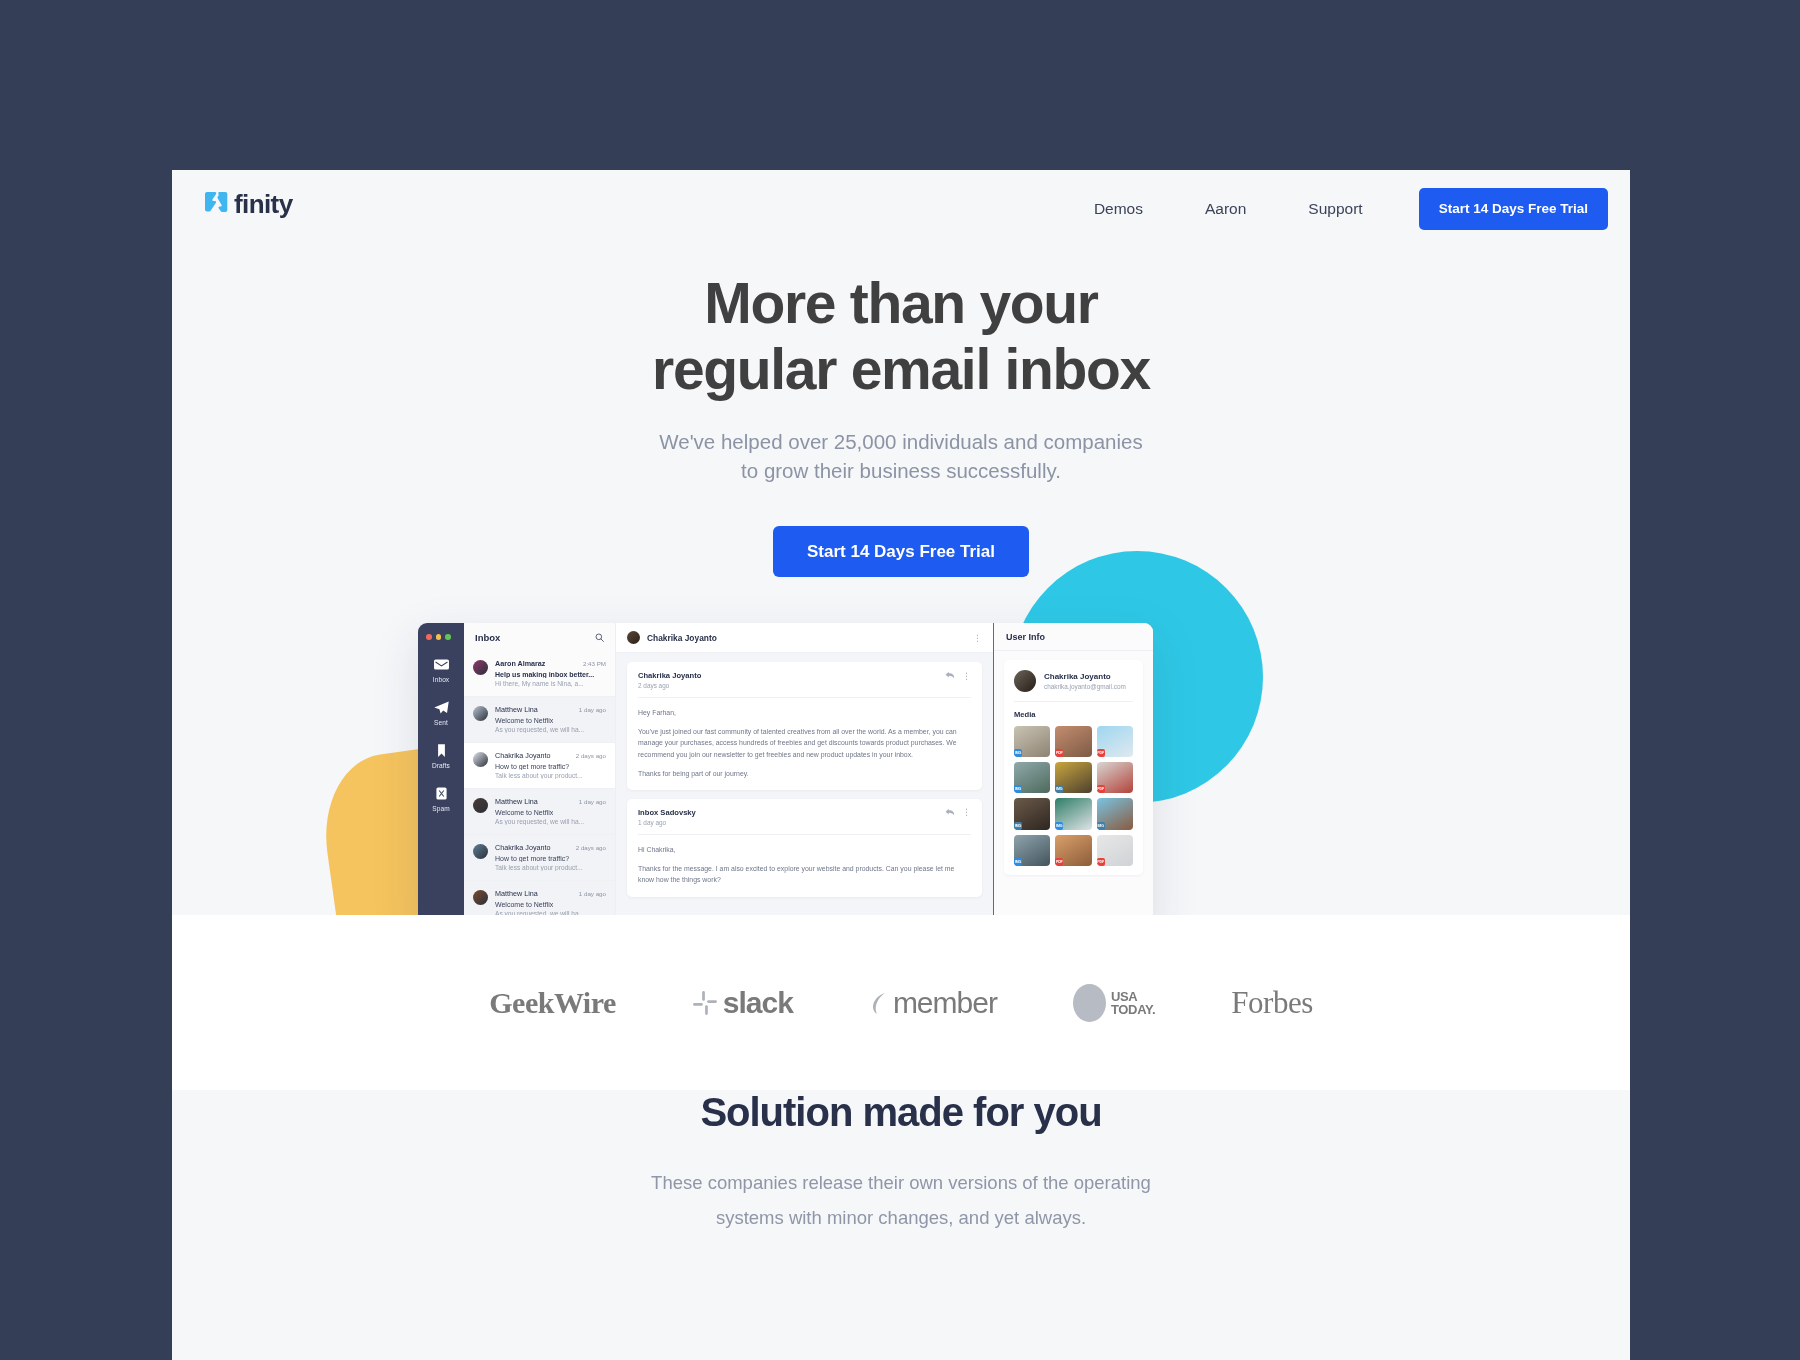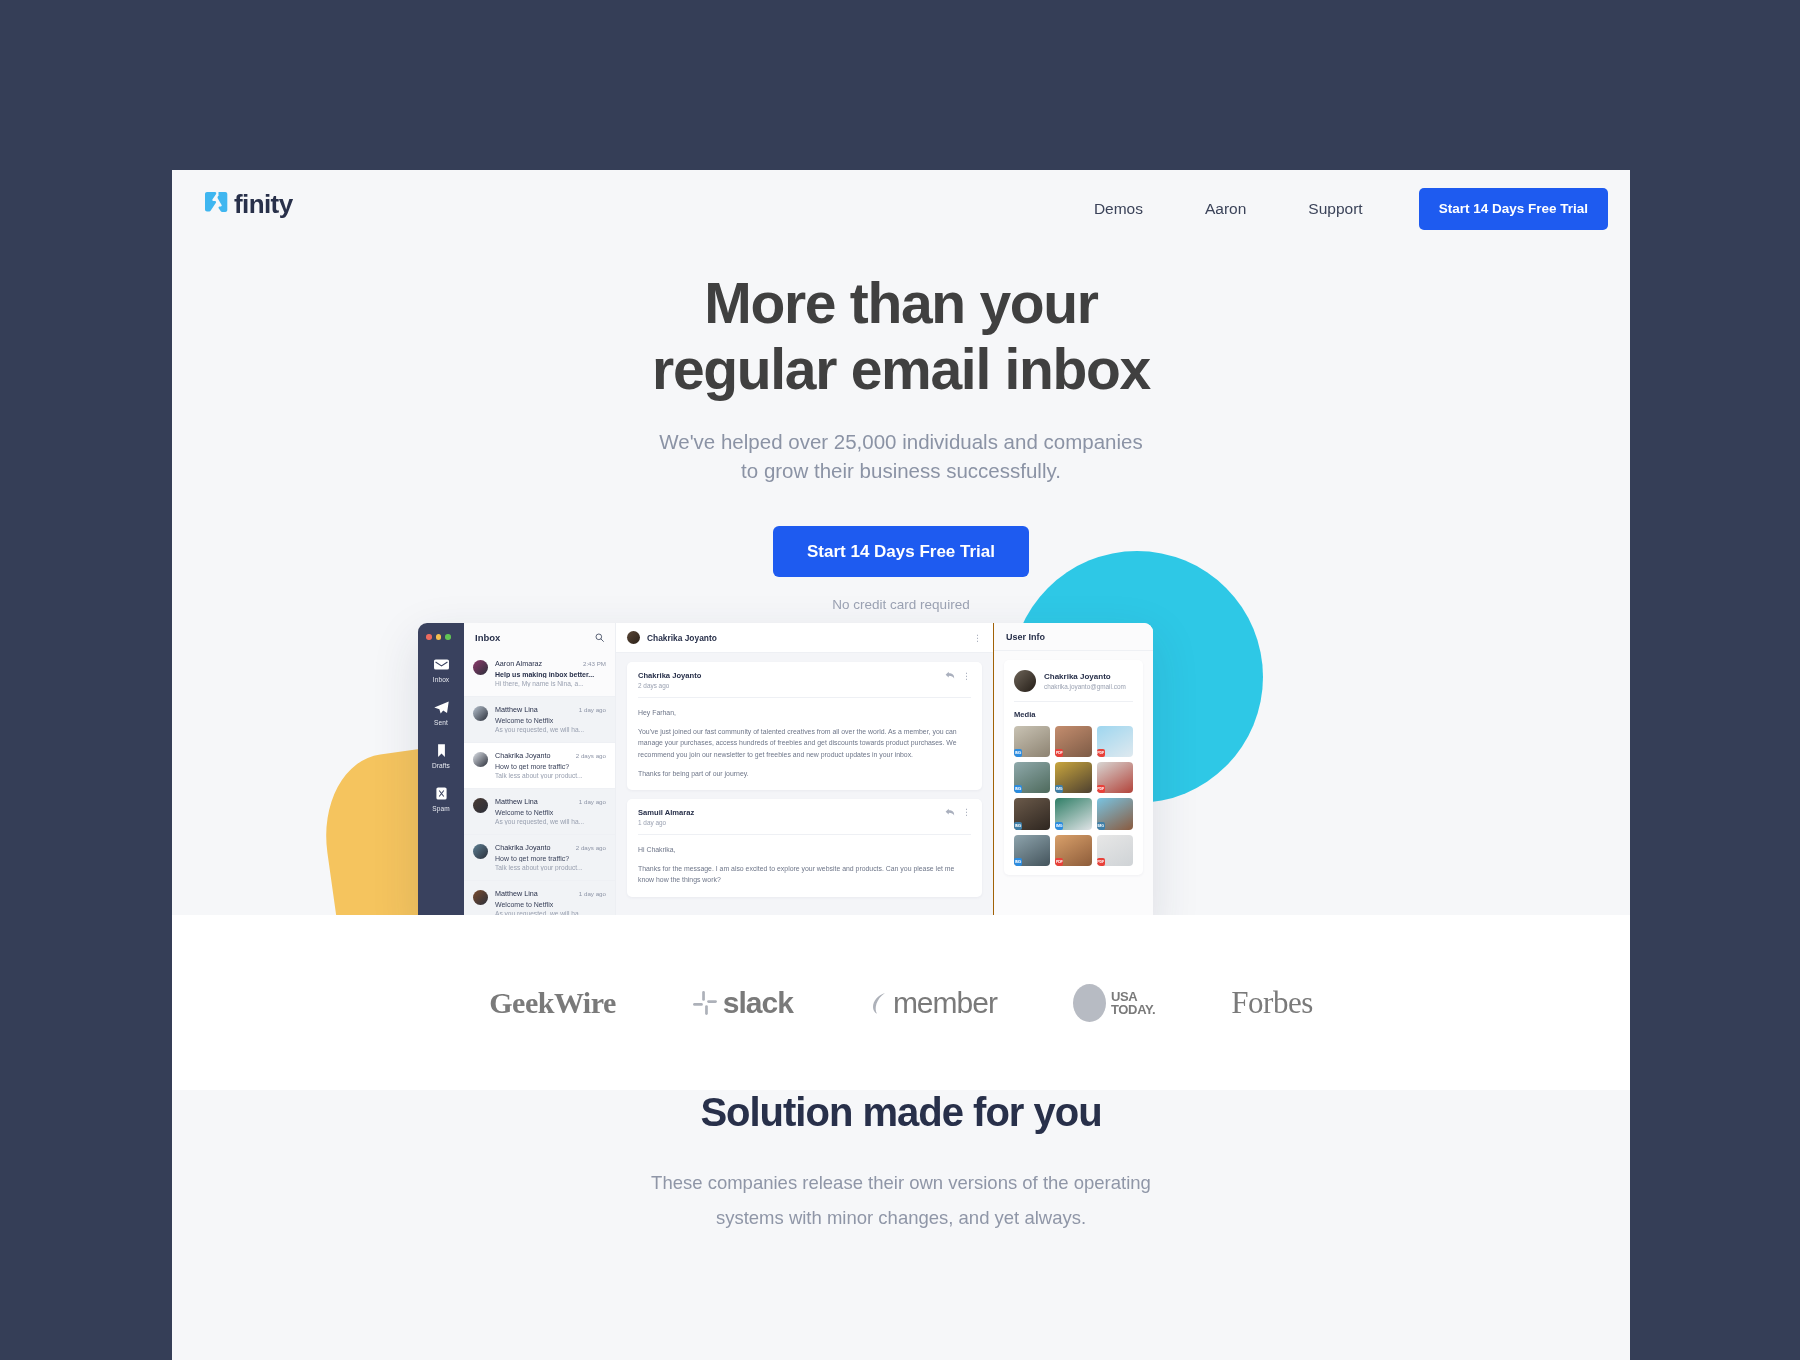--- a/index.html
+++ b/index.html
@@ -114,21 +114,21 @@
     padding: 9px 11px 8px; 
   }
   .list-head .t { font-size: 9.5px; font-weight: bold; color: #28304a; }
   .mail-row { display: flex; gap: 7px; padding: 8px 9px 9px 9px; border-bottom: 1px solid #eef0f4; }
   .mail-row.alt { background: #f1f3f6; }
   .mail-row.sel { background: #fff; }
   .avatar { width: 15px; height: 15px; border-radius: 50%; flex: 0 0 15px; margin-top: 1px; }
   .mail-body { flex: 1; min-width: 0; }
   .mail-top { display: flex; justify-content: space-between; align-items: baseline; gap: 4px; }
   .mail-from { font-size: 7.2px; color: #28304a; white-space: nowrap; overflow: hidden; }
-  .mail-from.b { font-weight: normal; }
+  .mail-from.b { font-weight: bold; }
   .mail-time { font-size: 6.2px; color: #8d94a6; white-space: nowrap; }
   .mail-subj { font-size: 7px; color: #3c445c; margin-top: 2.5px; white-space: nowrap; overflow: hidden; text-overflow: ellipsis; }
   .mail-subj.b { font-weight: bold; color: #28304a; }
   .mail-prev { font-size: 6.6px; color: #99a0b0; margin-top: 2.5px; white-space: nowrap; overflow: hidden; text-overflow: ellipsis; }
 
   
   .mock-read { flex: 1; background: #f4f5f8; min-width: 0; display: flex; flex-direction: column; }
   .read-head {
     background: #fff; display: flex; align-items: center; gap: 7px;
     padding: 8px 11px; border-bottom: 1px solid #eef0f4;
@@ -214,21 +214,20 @@
     <div class="hero">
       <h1>
         <span>More than your</span><br>
         <span>regular email inbox</span>
       </h1>
       <div class="hero-sub">
         <span>We've helped over 25,000 individuals and companies</span><br>
         <span>to grow their business successfully.</span>
       </div>
       <button class="hero-cta">Start 14 Days Free Trial</button>
-      <div class="hero-note">No credit card required</div>
     </div>
 
     <div class="blob-cyan"></div>
     <div class="blob-yellow"></div>
 
     <div class="app-mock">
 
       <div class="mock-sidebar">
         <div class="win-dots">
           <i class="dot-r"></i>
@@ -366,21 +365,21 @@
                 </div>
               </div>
               <div class="msg-sep"></div>
               <div class="msg-p">Hey Farhan,</div>
               <div class="msg-p">You've just joined our fast community of talented creatives from all over the world. As a member, you can manage your purchases, access hundreds of freebies and get discounts towards product purchases. We recommend you join our newsletter to get freebies and new product updates in your inbox.</div>
               <div class="msg-p">Thanks for being part of our journey.</div>
             </div>
             <div class="msg-card">
               <div class="msg-head">
                 <div>
-                  <div class="msg-from">Samuil Almaraz</div>
+                  <div class="msg-from">Inbox Sadovsky</div>
                   <div class="msg-when">1 day ago</div>
                 </div>
                 <div class="msg-acts">
                   <svg width="10" height="9" viewBox="0 0 16 14">
                     <path d="M6 1L1 5.6 6 10V7.3c4.4 0 7 1.3 8.6 4.4.3-5.6-2.6-8.2-8.6-8.2z" fill="#a9afbd"></path>
                   </svg>
                   <span class="kebab">⋮</span>
                 </div>
               </div>
               <div class="msg-sep"></div>

